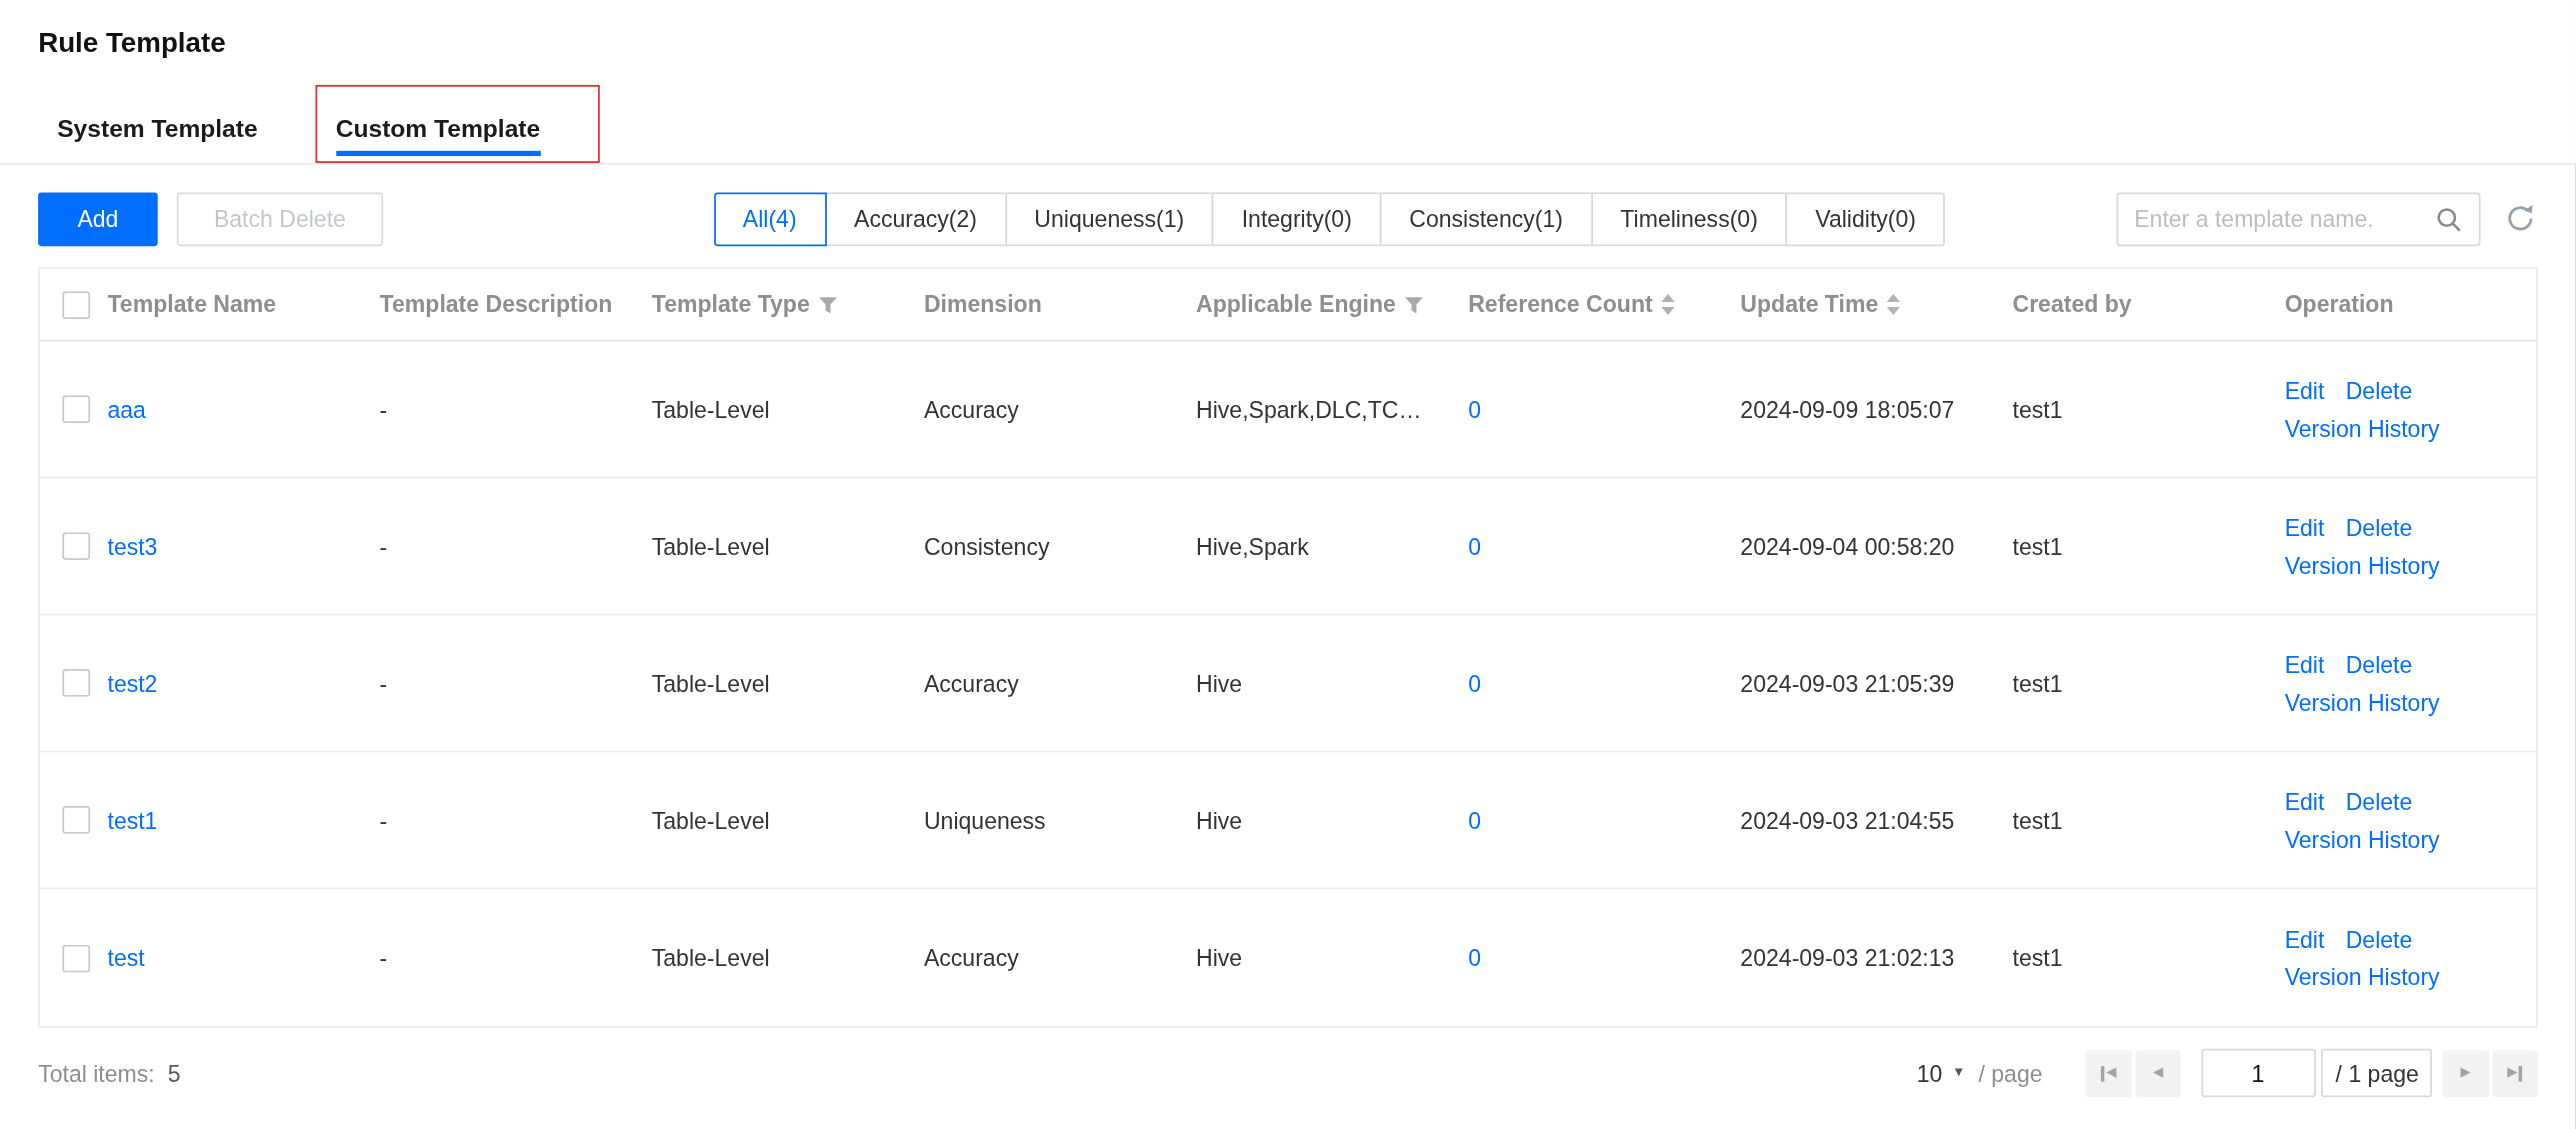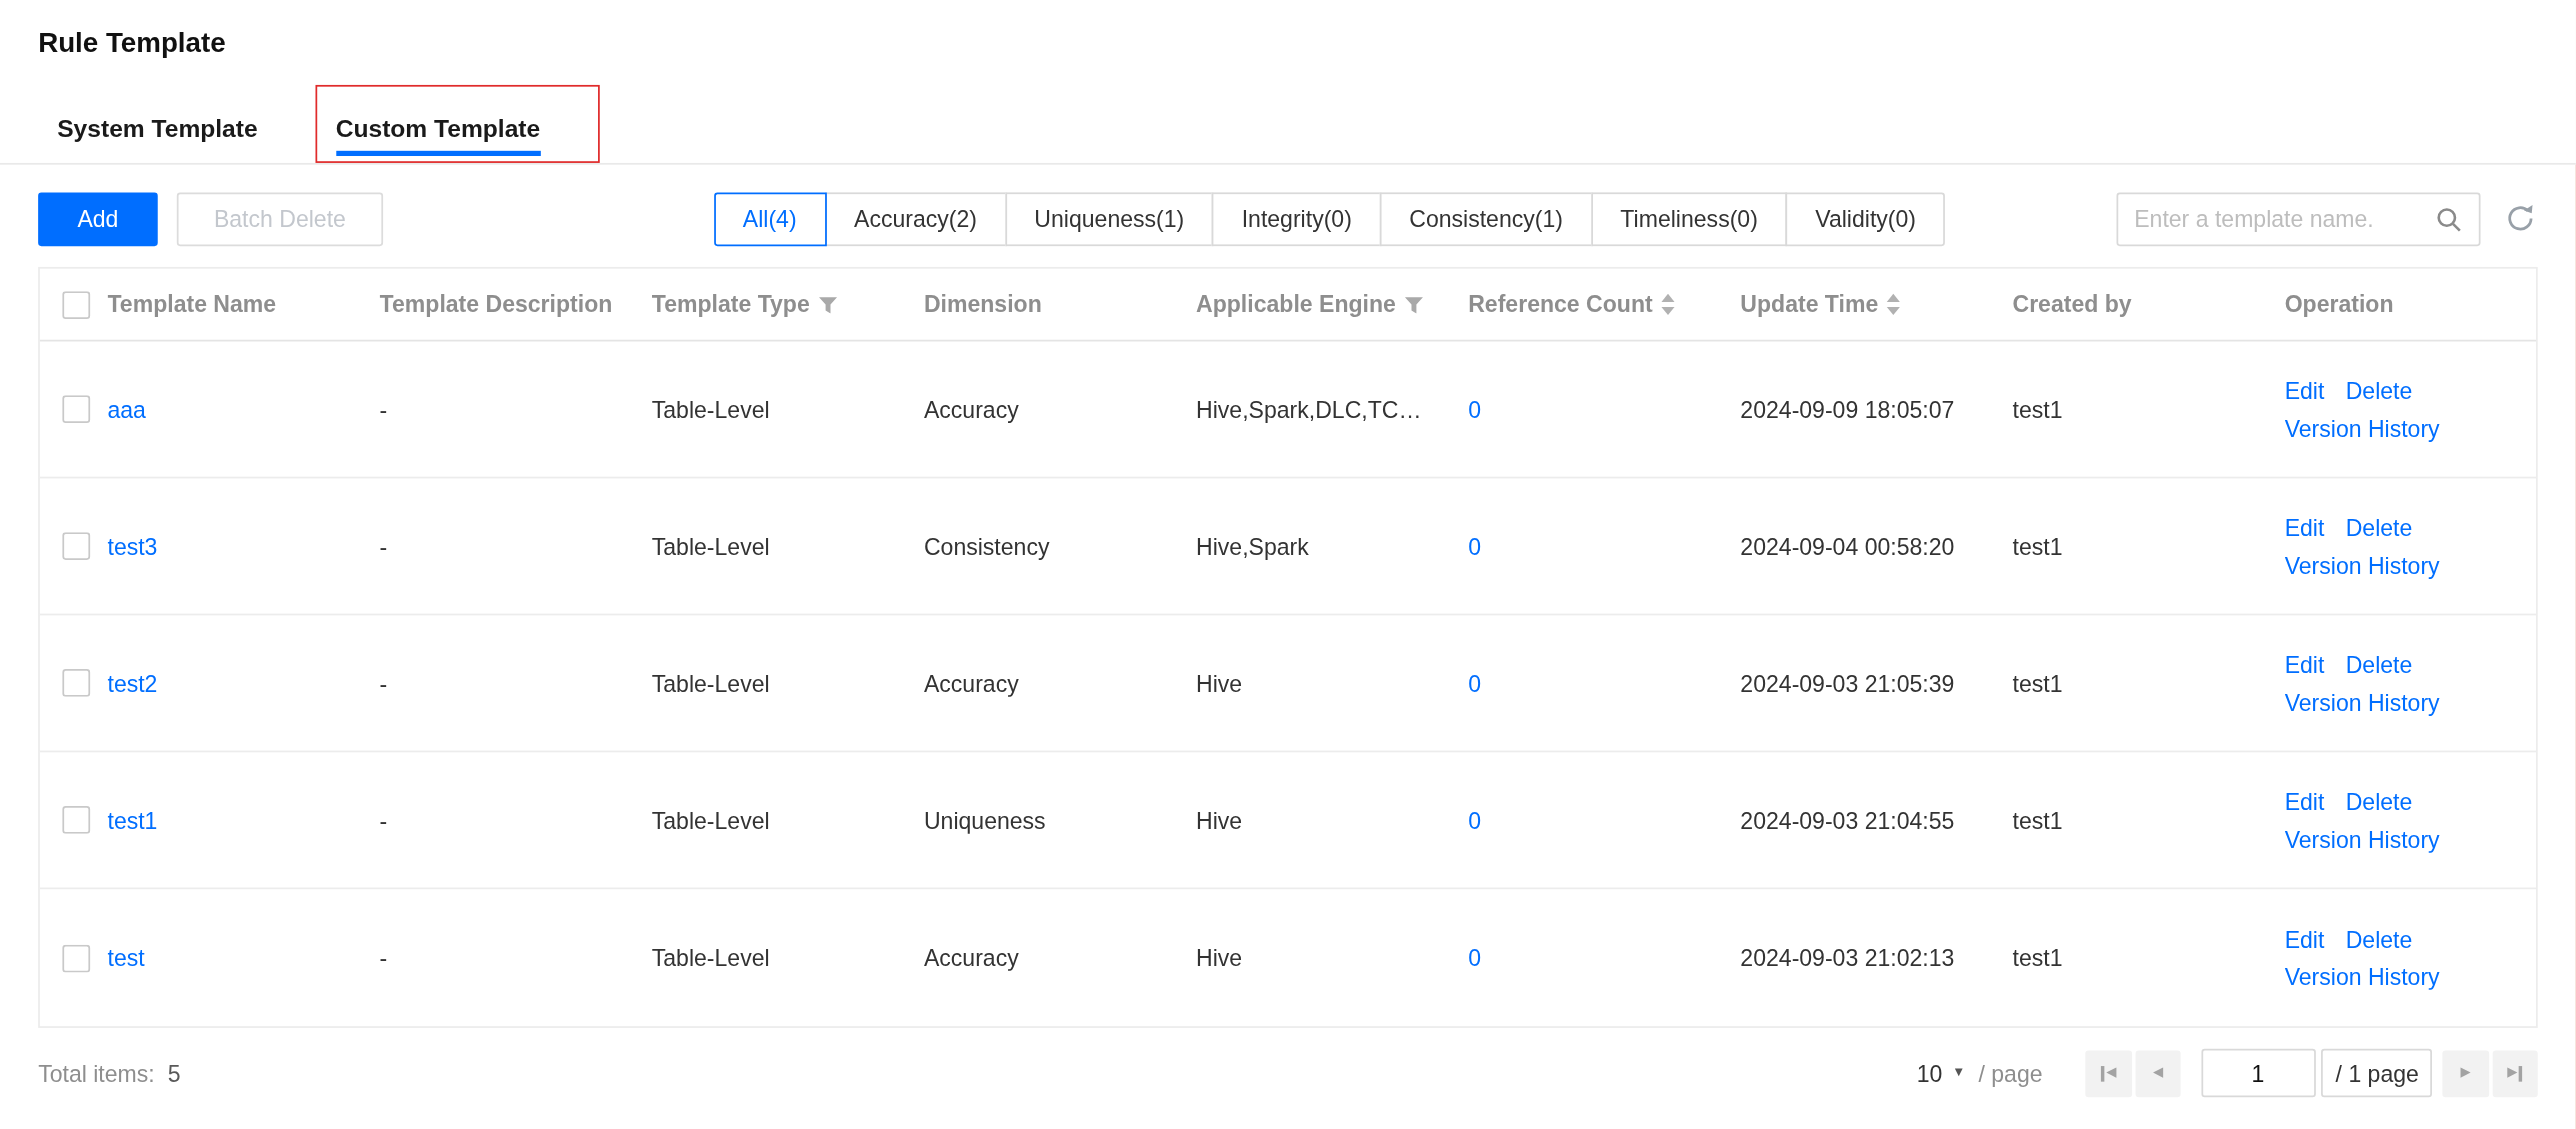--- a/index.html
+++ b/index.html
@@ -1,17 +1,17 @@
 <!DOCTYPE html>
 <html style="--accent: #006eff; --link: #006eff; --annotation: #e02b2b;font-size:15px"><head>
 <meta charset="utf-8">
 <style>
   *{box-sizing:border-box;margin:0;padding:0}
   html,body{background:#fff;overflow:hidden}
-  #viewport{width:2576px;height:1130px;overflow:hidden;background:#c2410c}
+  #viewport{width:2576px;height:1130px;overflow:hidden;background:#000000}
   #stage{width:1486px;height:652px;transform:scale(1.73342);transform-origin:0 0;
          font-family:"Liberation Sans","DejaVu Sans",sans-serif;background:#fff;position:relative;color:#333}
 
   
   .header{position:relative;height:95px;background:#fff;border-bottom:0.9px solid #e9e9e9}
   .page-title{position:absolute;left:22px;top:16px;font-size:16px;font-weight:700;color:#111}
   .tabs{position:absolute;left:33px;bottom:0;display:flex;gap:45px}
   .tab{font-size:14.2px;font-weight:700;color:#1a1a1a;padding:0 0 12.3px;cursor:pointer;position:relative}
   .tab.active::after{content:"";position:absolute;left:0;right:0;bottom:3.8px;height:2.8px;background:var(--accent,#006eff)}
   .annotation-box{position:absolute;left:182px;top:49px;width:164px;height:45px;border:1.9px solid var(--annotation,#e02b2b);pointer-events:none}

